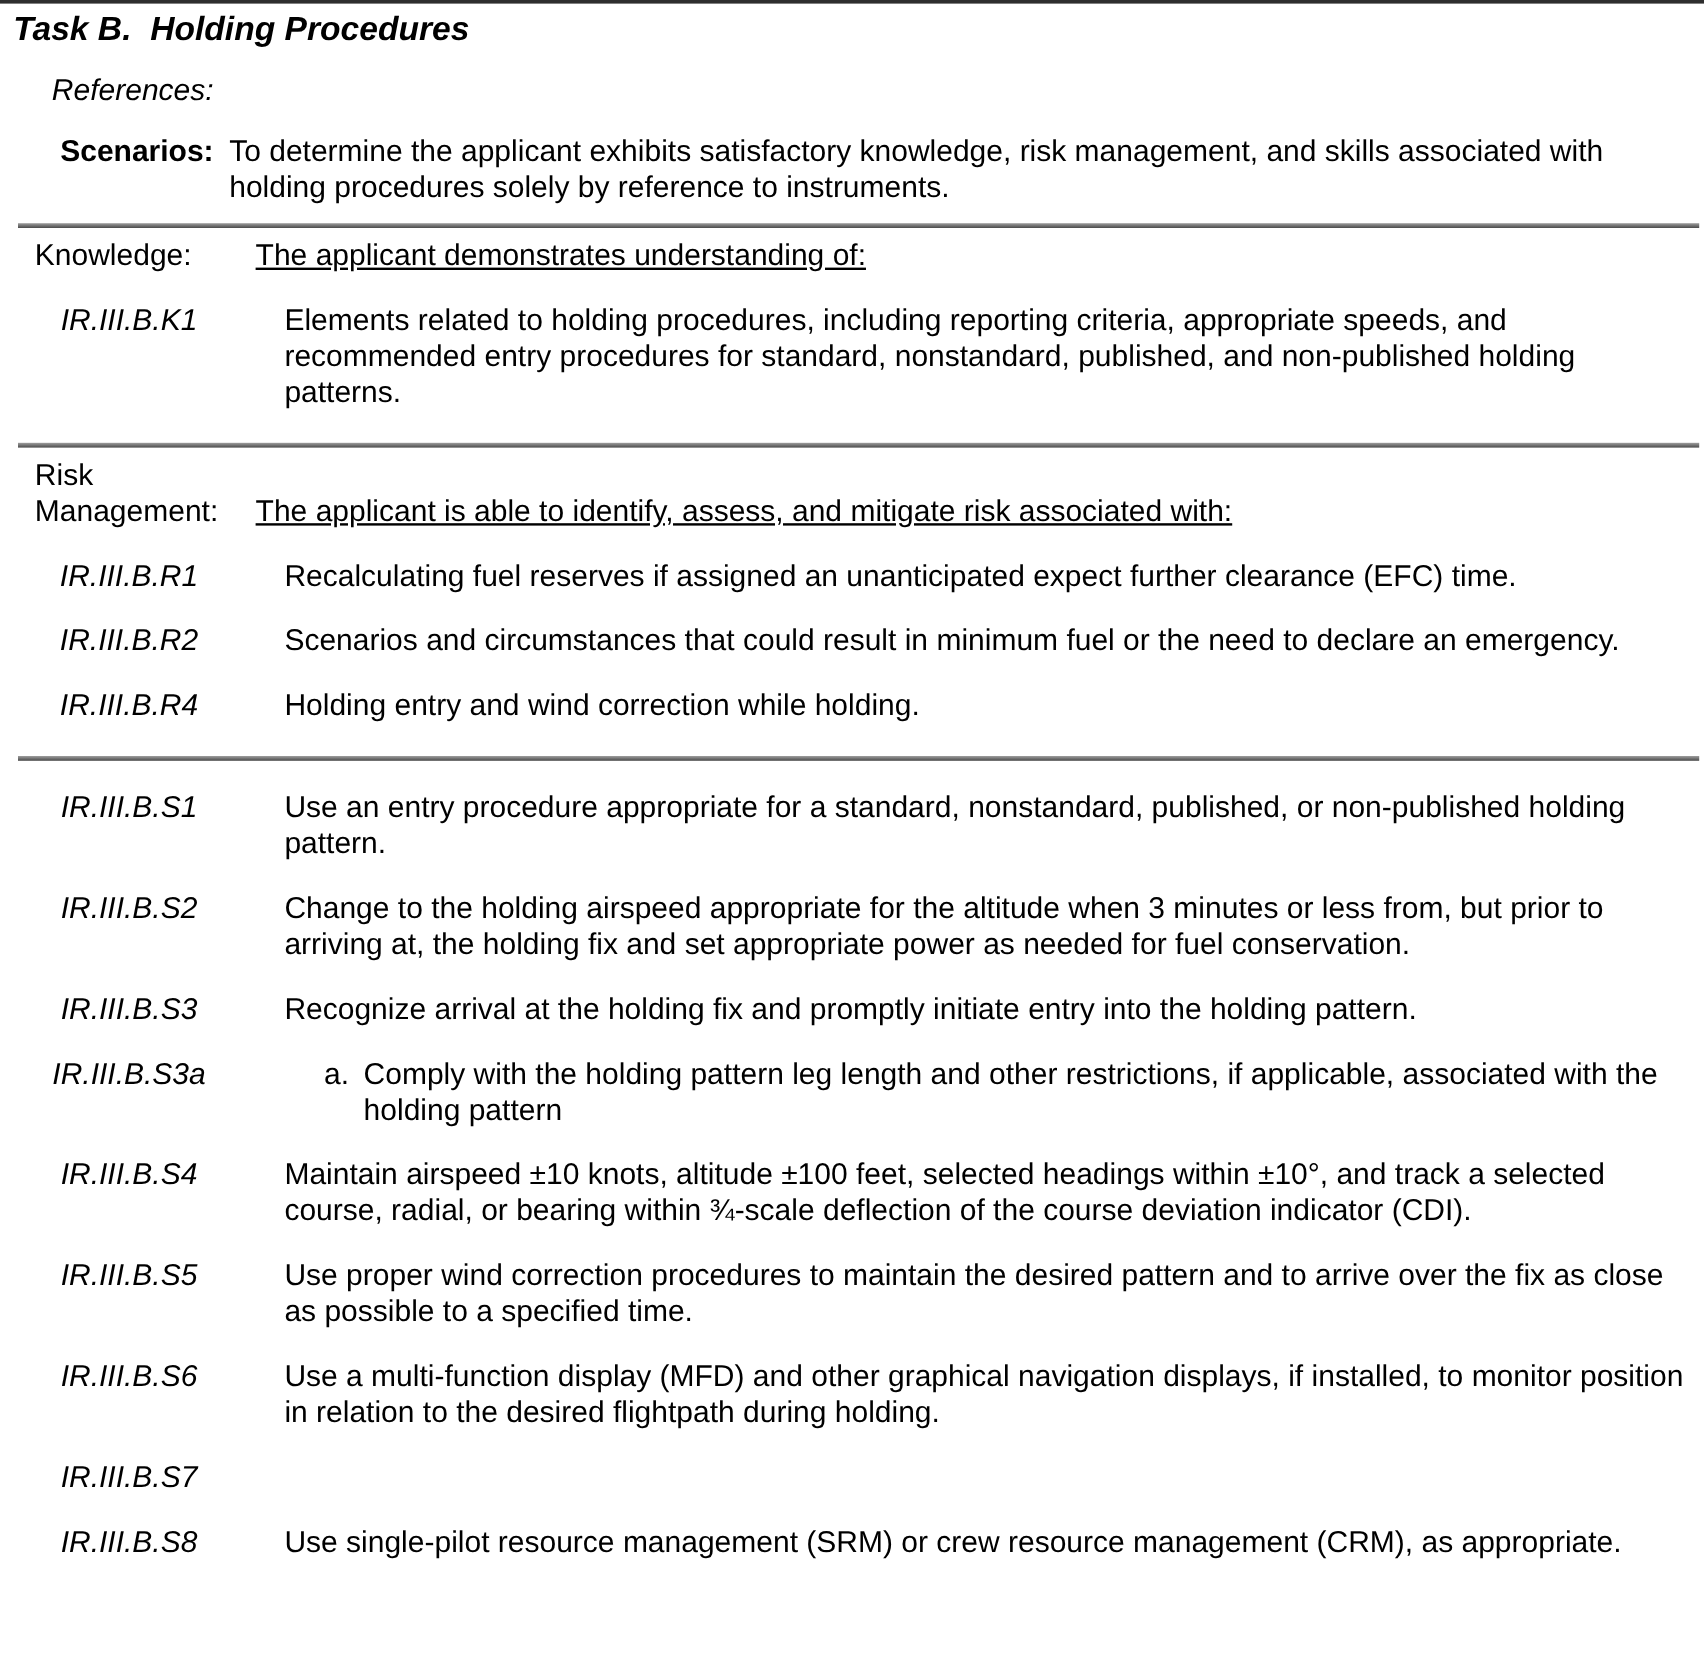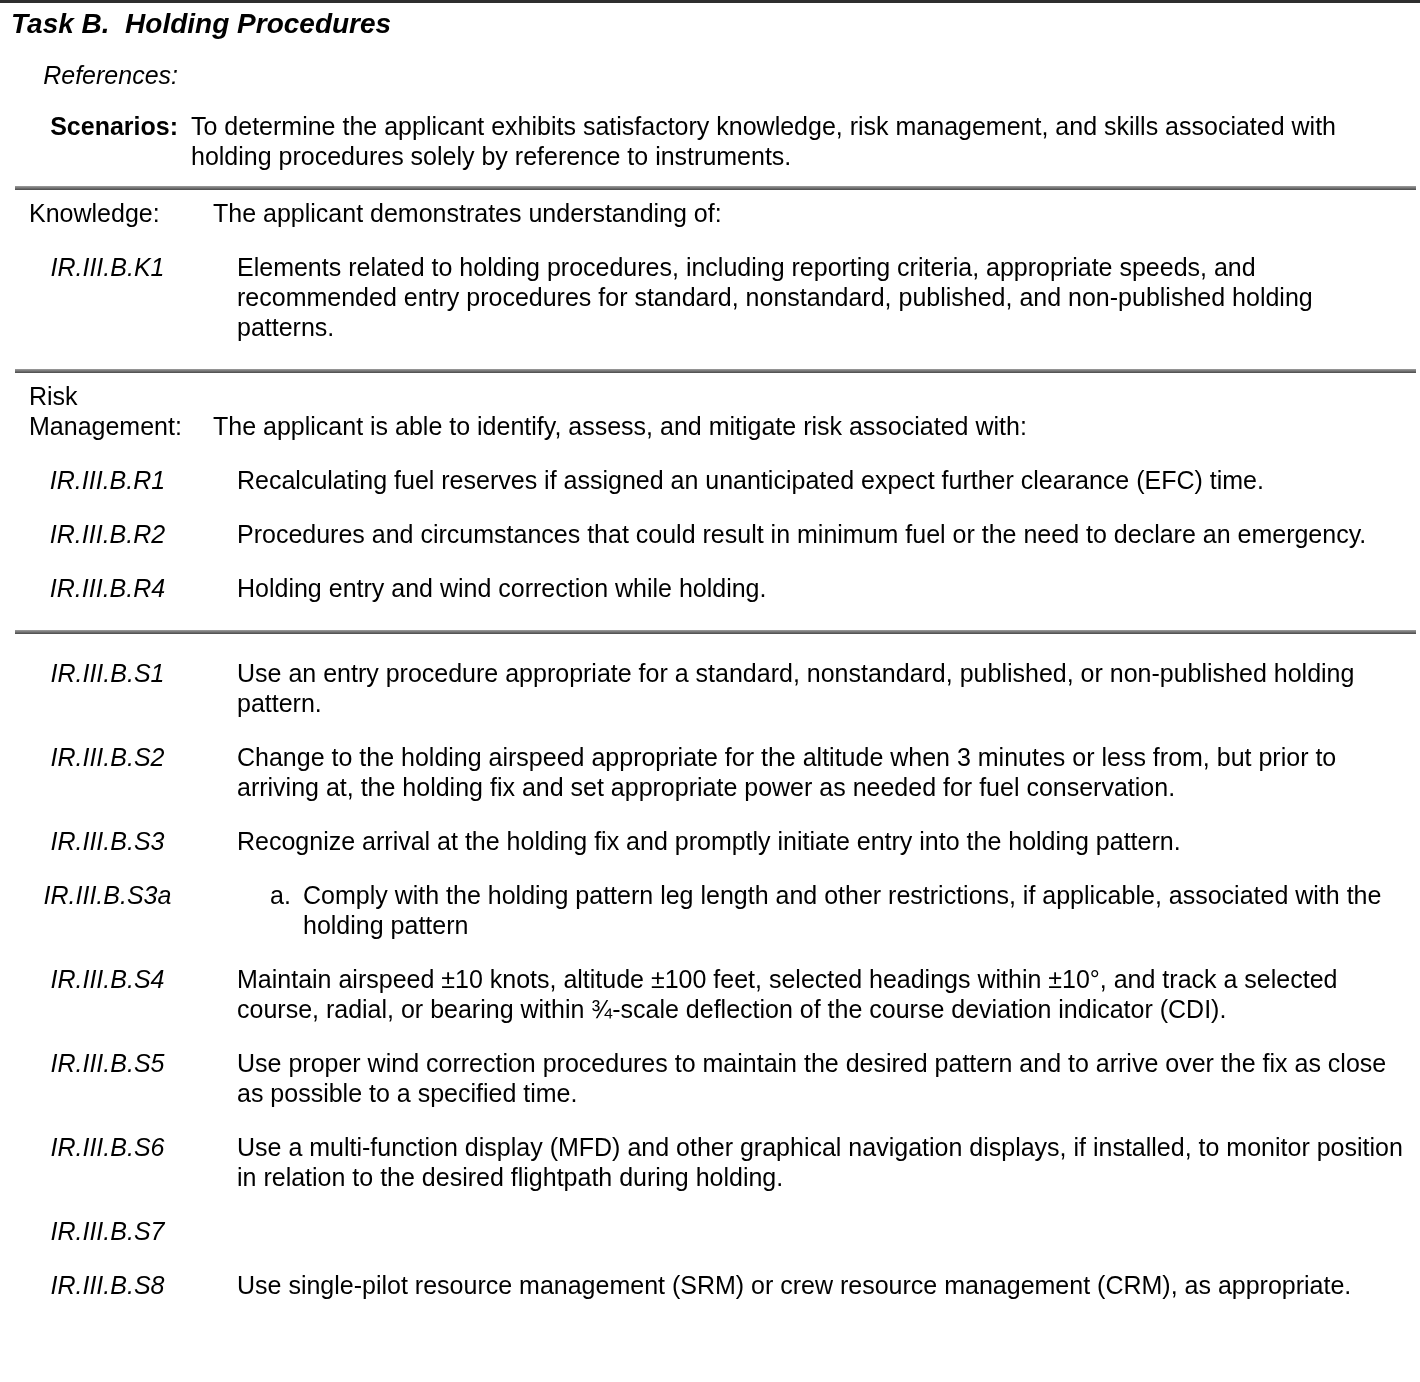--- a/index.html
+++ b/index.html
@@ -61,21 +61,21 @@
   .sec-row {
     margin-top: 8px;
     align-items: flex-end;
   }
   .sec-lbl {
     flex: 0 0 198px;
     width: 198px;
     padding-left: 14px;
     font-weight: normal;
   }
-  .sec-intro { flex: 1; }
+  .sec-intro { flex: 1; text-decoration: underline; }
   
   .item-row { margin-top: 24px; }
   .item-row.first { }
   .code {
     flex: 0 0 185px;
     width: 185px;
     text-align: center;
     font-style: italic;
   }
   .itext { flex: 1; margin-left: 37px; }
@@ -120,21 +120,21 @@
     <div class="sec-lbl">Risk Management:</div>
     <div class="sec-intro">The applicant is able to identify, assess, and mitigate risk associated with:</div>
   </div>
 
   <div class="row item-row first">
     <div class="code">IR.III.B.R1</div>
     <div class="itext">Recalculating fuel reserves if assigned an unanticipated expect further clearance (EFC) time.</div>
   </div>
   <div class="row item-row">
     <div class="code">IR.III.B.R2</div>
-    <div class="itext">Procedures and circumstances that could result in minimum fuel or the need to declare an emergency.</div>
+    <div class="itext">Scenarios and circumstances that could result in minimum fuel or the need to declare an emergency.</div>
   </div>
   <div class="row item-row">
     <div class="code">IR.III.B.R4</div>
     <div class="itext">Holding entry and wind correction while holding.</div>
   </div>
 
   <div class="divider"></div>
 
 
   <div class="row item-row first">

